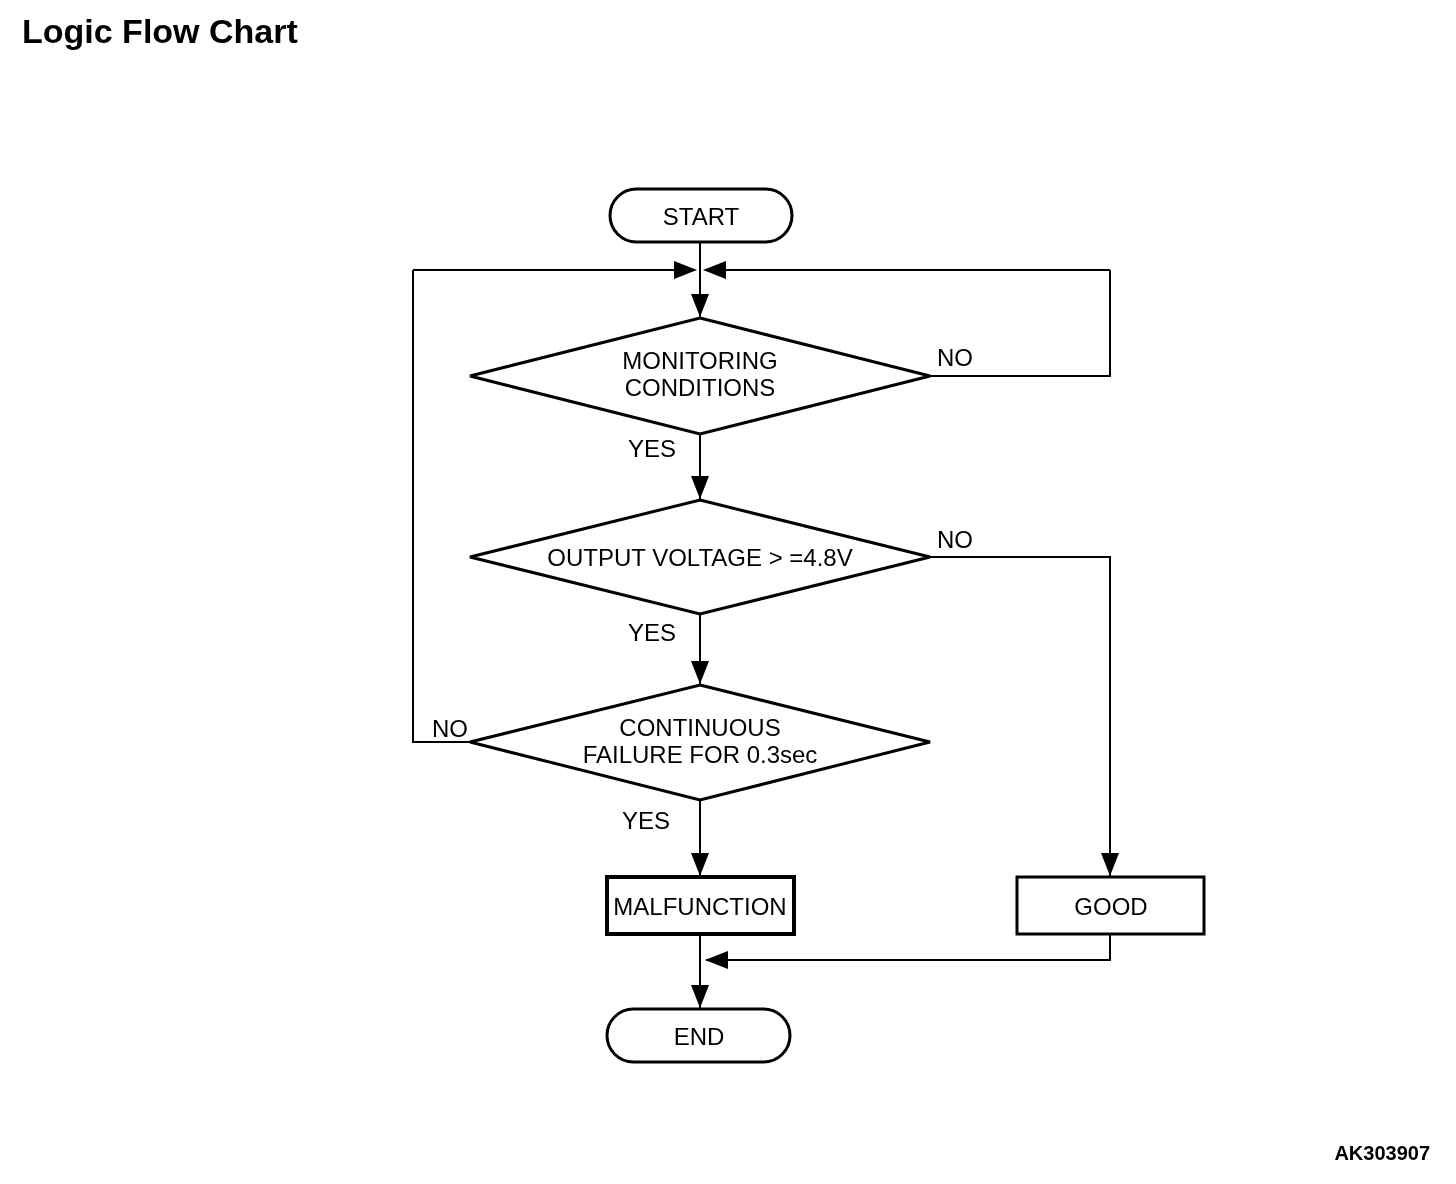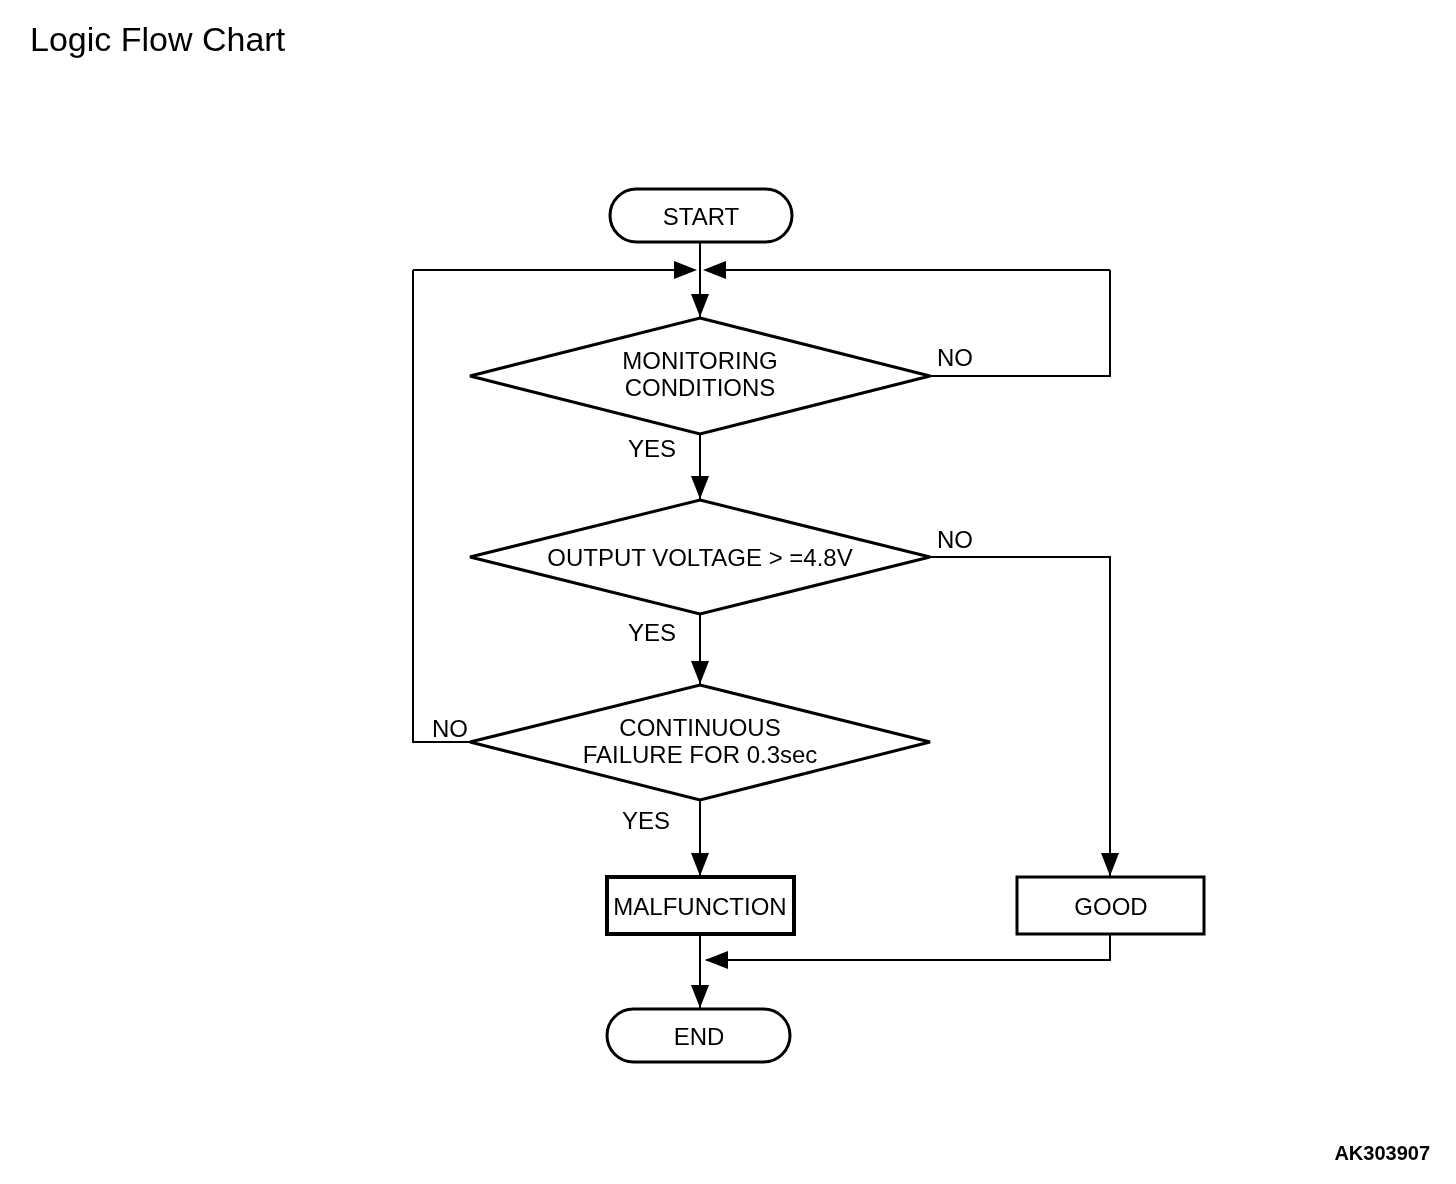--- a/index.html
+++ b/index.html
@@ -12,23 +12,23 @@
     width: 1456px;
     height: 1184px;
     background: #ffffff;
     font-family: "Liberation Sans", sans-serif;
     overflow: hidden;
   }
   .page-title {
     position: absolute;
     left: 18px;
     top: 8px;
-    margin: 12px;
+    margin: 4px;
     font-size: 34px;
-    font-weight: normal;
+    font-weight: bold;
     color: #000000;
     letter-spacing: 0px;
   }
   .figure-id {
     position: absolute;
     right: 26px;
     top: 1142px;
     font-size: 20px;
     font-weight: bold;
     color: #000000;

